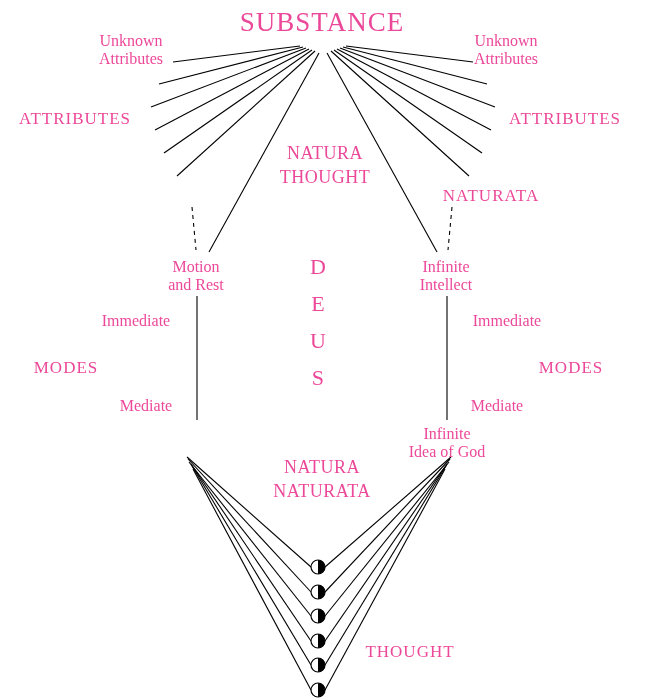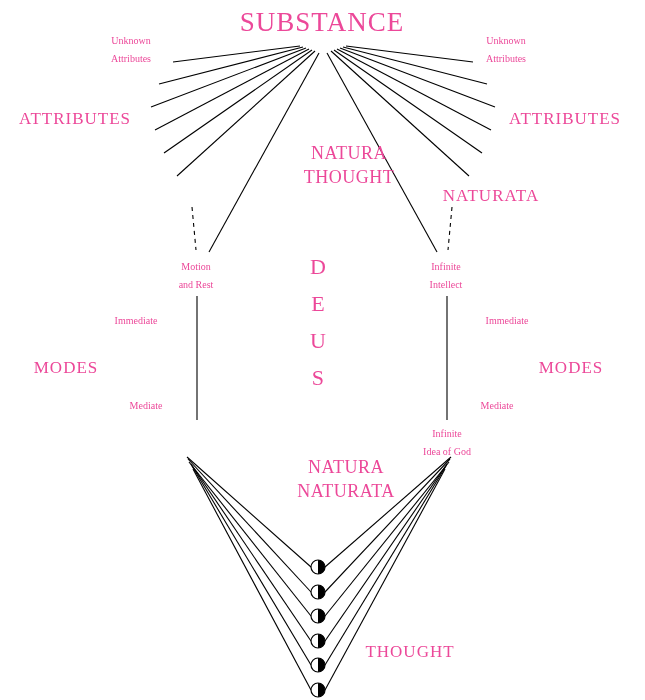--- a/index.html
+++ b/index.html
@@ -22,38 +22,37 @@
     top: 0;
     z-index: 0;
   }
   .lbl {
     position: absolute;
     transform: translate(-50%, -50%);
     white-space: nowrap;
     text-align: center;
     z-index: 1;
     line-height: 18px;
-    font-size: 10px;
+    font-size: 16px;
   }
   .lbl span { display: block; }
   .caps {
     font-size: 17px;
     letter-spacing: 1px;
     line-height: 20px;
   }
   .title {
     font-size: 27px;
     letter-spacing: 1px;
     line-height: 30px;
   }
   .natura {
     font-size: 18px;
     letter-spacing: 0.5px;
     line-height: 24px;
-    margin-left: 24px;
   }
   .deus {
     position: absolute;
     left: 318px;
     top: 322px;
     transform: translate(-50%, -50%);
     display: flex;
     flex-direction: column;
     align-items: center;
     gap: 15px;

